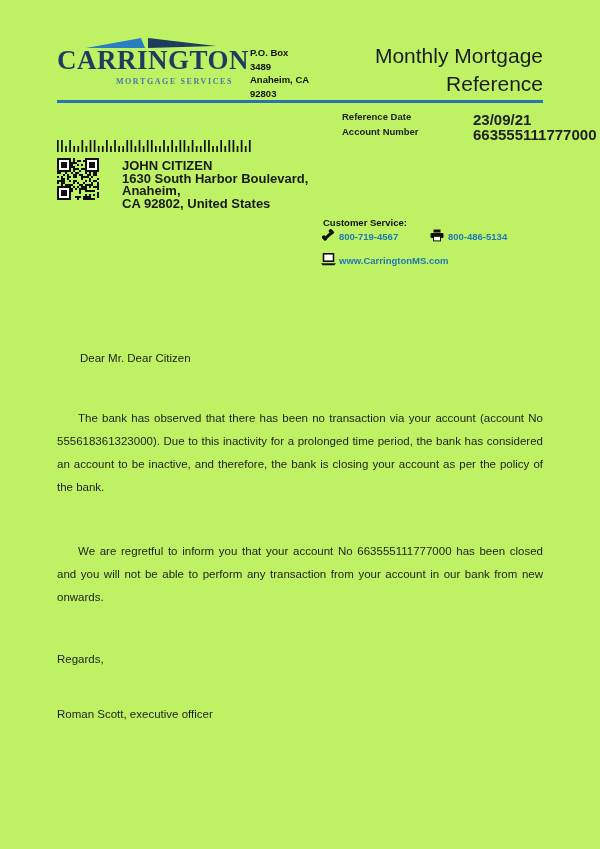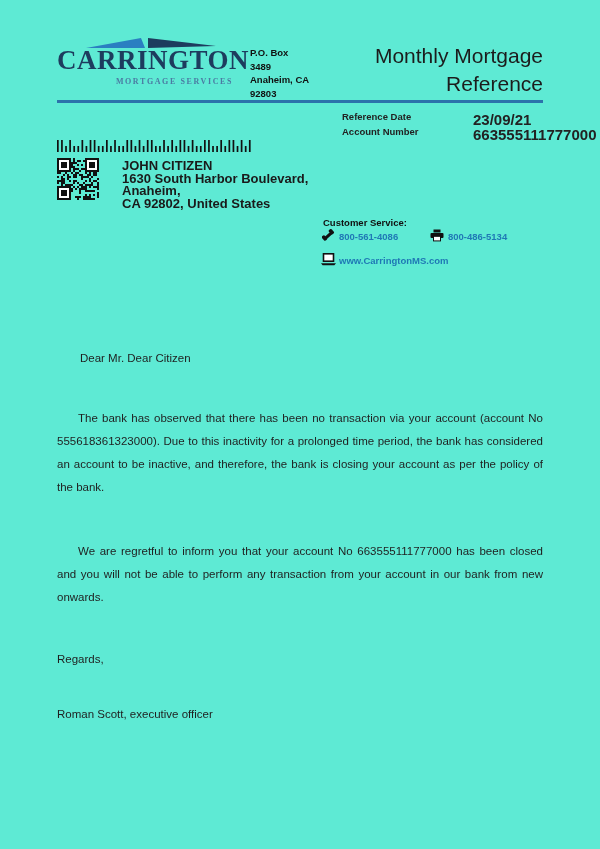--- a/index.html
+++ b/index.html
@@ -1,17 +1,17 @@
 <!DOCTYPE html>
 <html><head>
 <meta charset="utf-8">
 <style>
   html,body{margin:0;padding:0;background:#e9e9e9;}
   .page{
-    position:relative;width:600px;height:849px;margin:0 auto;background:#5eead4;
+    position:relative;width:600px;height:849px;margin:0 auto;background:#bef264;
     font-family:"Liberation Sans", sans-serif;color:#1f1f1f;overflow:hidden;
   }
   .abs{position:absolute;}
 
   
   .logo-name{
     left:57px;top:45px;font-family:"Liberation Serif", serif;font-weight:700;
     font-size:27px;letter-spacing:0.5px;color:#1d3c5e;line-height:30px;
   }
   .logo-tagline{
@@ -275,21 +275,21 @@
 
   <div class="abs contact-heading">Customer Service:</div>
 
   <svg class="abs" style="left:322px;top:229px;" width="13" height="13" viewBox="0 0 12 12">
     <g transform="rotate(-42 6 6)" fill="#111">
       <rect x="1" y="4.6" width="10" height="2.8" rx="1.4"></rect>
       <rect x="0" y="2.6" width="3.4" height="5.2" rx="1.4"></rect>
       <rect x="8.6" y="2.6" width="3.4" height="5.2" rx="1.4"></rect>
     </g>
   </svg>
-  <a class="abs link" href="#" style="left:339px;top:231px;">800-561-4086</a>
+  <a class="abs link" href="#" style="left:339px;top:231px;">800-719-4567</a>
 
   <svg class="abs" style="left:430px;top:229px;" width="14" height="13" viewBox="0 0 14 12">
     <rect x="3.5" y="0" width="7" height="3" fill="#111"></rect>
     <rect x="0.5" y="3.6" width="13" height="5" rx="1" fill="#111"></rect>
     <rect x="3.5" y="6.8" width="7" height="4.6" fill="#ffffff" stroke="#111" stroke-width="1"></rect>
   </svg>
   <a class="abs link" href="#" style="left:448px;top:231px;">800-486-5134</a>
 
   <svg class="abs" style="left:321px;top:253px;" width="15" height="13" viewBox="0 0 15 13">
     <rect x="2.5" y="0.8" width="10" height="7.4" fill="#ffffff" stroke="#111" stroke-width="1.6"></rect>

